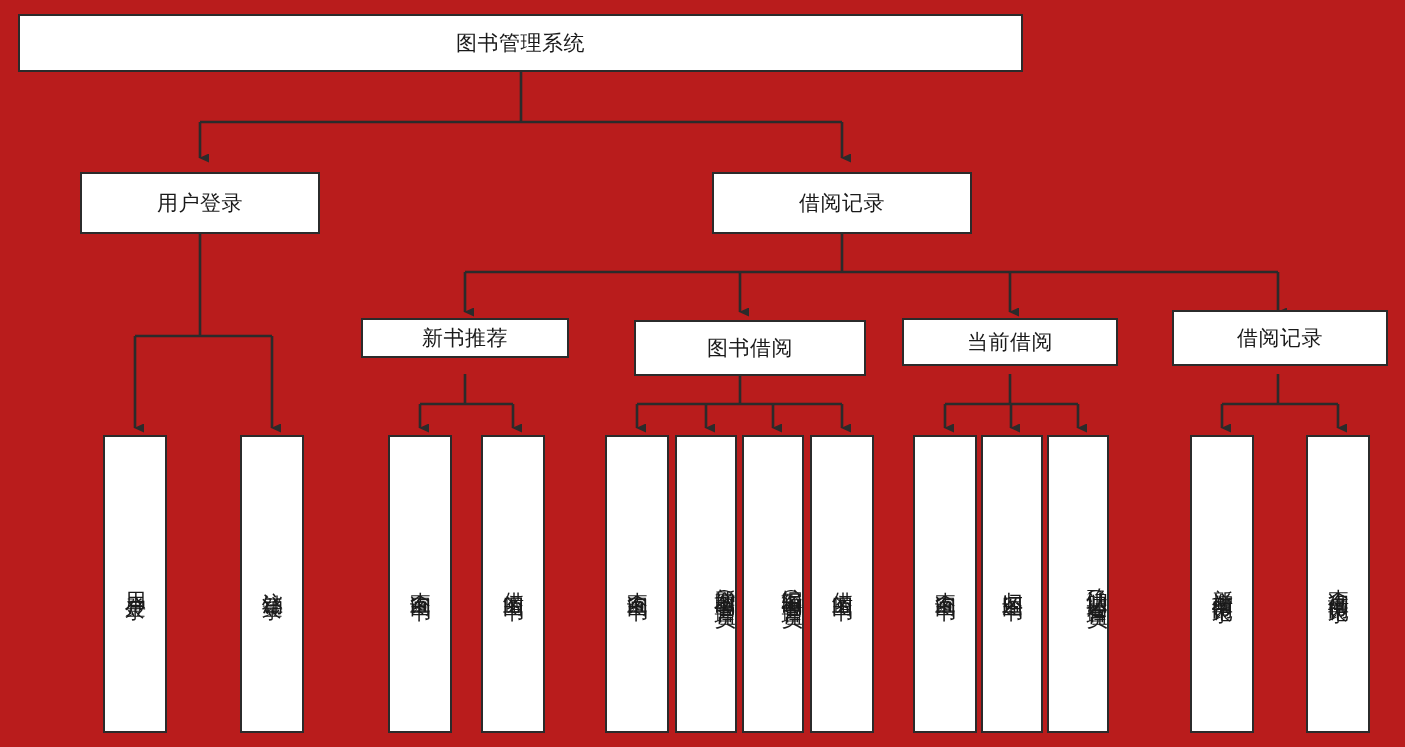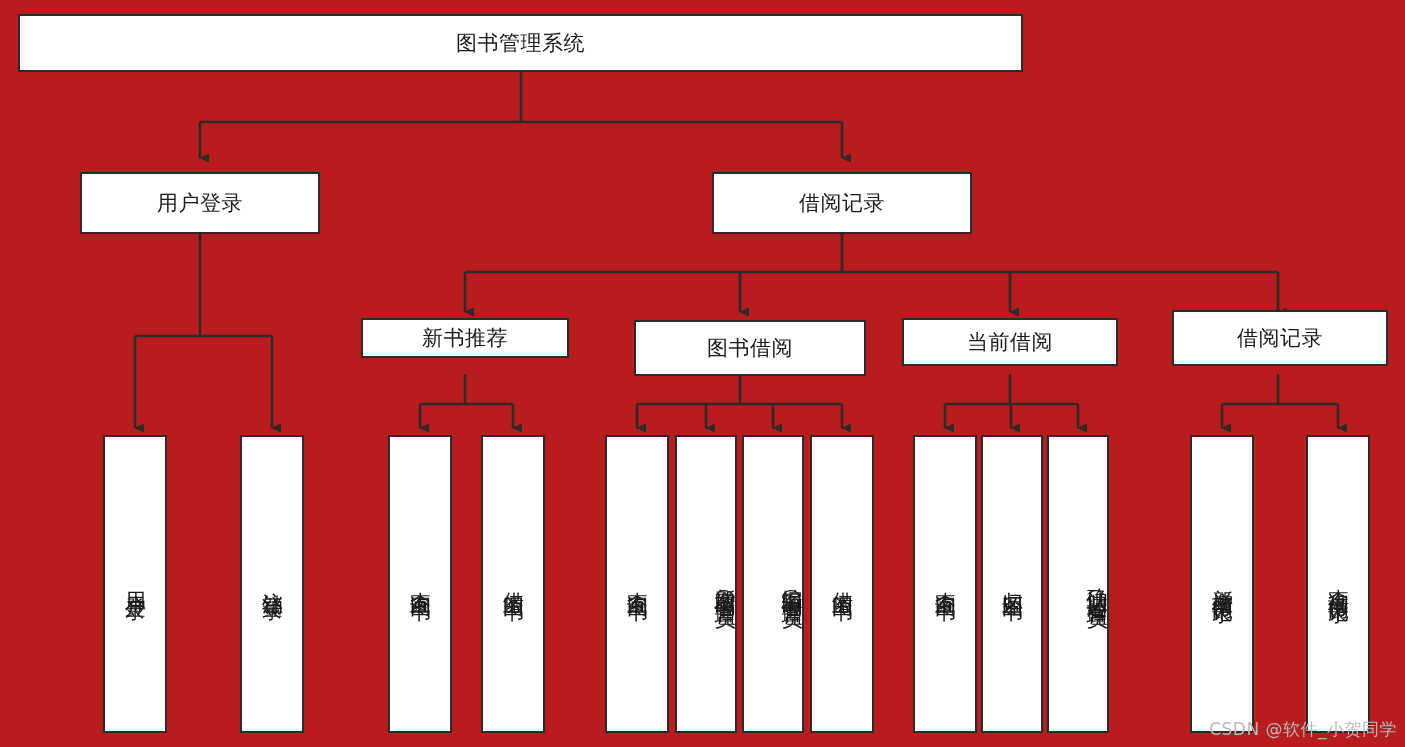--- a/index.html
+++ b/index.html
@@ -156,15 +156,14 @@
   <div class="node node-v mid" style="left:913px; top:435px; width:64px; height:298px;">查询图书</div>
 
   <div class="node node-v mid" style="left:981px; top:435px; width:62px; height:298px;">归还图书</div>
 
   <div class="node node-v" style="left:1047px; top:435px; width:62px; height:298px;">确认归还（管理员）</div>
 
   <div class="node node-v mid" style="left:1190px; top:435px; width:64px; height:298px;">新增借阅记录</div>
 
   <div class="node node-v mid" style="left:1306px; top:435px; width:64px; height:298px;">查询借阅记录</div>
 
-  <div class="watermark">CSDN @软件_小贺同学</div>
 
 </div>
 
 </body></html>

